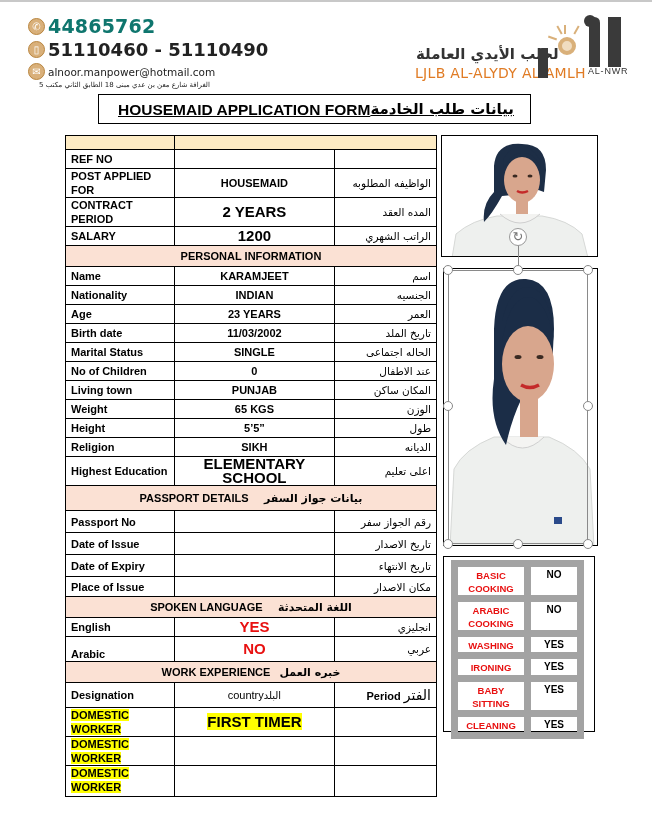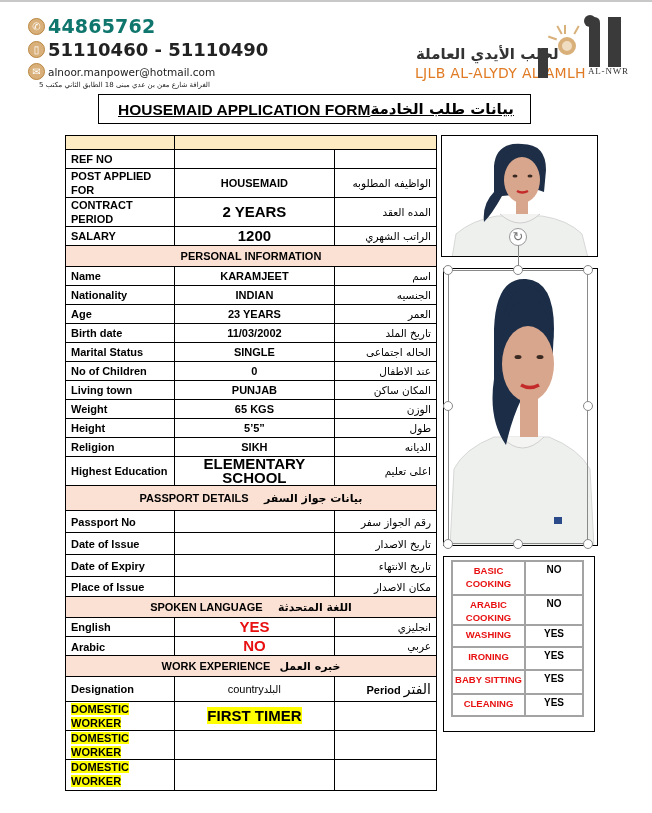--- a/index.html
+++ b/index.html
@@ -20,21 +20,21 @@
   
   .logo { position: absolute; left: 412px; top: 15px; width: 235px; height: 62px; }
   .logo-ar { position: absolute; left: 4px; top: 30px; font-size: 15px; font-weight: bold; color: #333; direction: rtl; font-family: "DejaVu Sans", sans-serif; }
   .logo-en { position: absolute; left: 3px; top: 50px; font-size: 14px; color: #e07b24; letter-spacing: 0.3px; font-family: "DejaVu Sans", sans-serif; }
   .logo-bar1 { position: absolute; left: 126px; top: 33px; width: 10px; height: 30px; background: #3a3a3a; border-radius: 4px 0 0 0; }
   .logo-bulb { position: absolute; left: 146px; top: 22px; width: 18px; height: 18px; border-radius: 50%; border: 4px solid #d9b07a; background: #f0dcc0; }
   .logo-ray { position: absolute; height: 2px; width: 9px; background: #d9b07a; }
   .logo-bar2 { position: absolute; left: 177px; top: 2px; width: 11px; height: 50px; background: #3a3a3a; border-radius: 6px 6px 0 0; }
   .logo-bar3 { position: absolute; left: 196px; top: 2px; width: 13px; height: 50px; background: #3a3a3a; }
   .logo-dot { position: absolute; left: 172px; top: 0px; width: 12px; height: 12px; background: #3a3a3a; border-radius: 50%; }
-  .logo-nwr { position: absolute; left: 176px; top: 51px; font-size: 9px; color: #333; letter-spacing: 0.8px; font-family: Liberation Serif, serif; }
+  .logo-nwr { position: absolute; left: 176px; top: 51px; font-size: 9px; color: #333; letter-spacing: 0.8px; font-family: Liberation Sans, sans-serif; }
 
   
   .title-box { position: absolute; left: 98px; top: 94px; width: 433px; height: 30px; border: 1.3px solid #000; display: flex; align-items: center; }
   .title-en { position: absolute; left: 19px; top: 6px; font-size: 15.5px; font-weight: bold; text-decoration: underline; }
   .title-ar { position: absolute; right: 16px; top: 5px; font-size: 15px; font-weight: bold; text-decoration: underline; direction: rtl; font-family: "DejaVu Sans", sans-serif; }
 
   
   table.main { position: absolute; left: 65px; top: 135px; width: 372px; border-collapse: collapse; font-size: 11px; }
   table.main td { border: 1px solid #000; padding: 0 5px; height: 19px; line-height: 14px; vertical-align: middle; }
   td.c1 { width: 116px; text-align: left; }
@@ -54,21 +54,21 @@
   .photo2 { position: absolute; left: 443px; top: 268px; width: 155px; height: 278px; border: 1.3px solid #000; overflow: hidden; background: #fff; }
   .sel-frame { position: absolute; left: 448px; top: 270px; width: 140px; height: 274px; border: 1px solid #8a8a8a; }
   .handle { position: absolute; width: 10px; height: 10px; border-radius: 50%; border: 1.2px solid #888; background: #fff; }
   .rot-line { position: absolute; left: 518px; top: 244px; width: 1px; height: 26px; background: #888; }
   .rot-icon { position: absolute; left: 509px; top: 228px; width: 18px; height: 18px; border-radius: 50%; background: #fff; border: 1px solid #999;
               font-size: 13px; line-height: 16px; text-align: center; color: #777; }
 
   
   .skills-box { position: absolute; left: 443px; top: 556px; width: 152px; height: 176px; border: 1.3px solid #000; }
   table.skills { position: absolute; left: 451px; top: 560px; width: 133px; border-collapse: collapse; font-size: 9.5px; }
-  table.skills td { border: 2px solid #a3a3a3; vertical-align: top; padding-top: 2px; }
+  table.skills td { border: 7px solid #a3a3a3; vertical-align: top; padding-top: 2px; }
   table.skills td.sk { width: 73px; text-align: center; color: #e81010; font-weight: bold; line-height: 13px; }
   table.skills td.sv { text-align: center; font-weight: bold; font-size: 10px; }
 </style>
 </head>
 <body>
 
 <div class="topline"></div>
 
 <div class="contact">
   <div class="contact-row">
@@ -226,21 +226,21 @@
       &nbsp;&nbsp;&nbsp;
       <span class="sec-ar">اللغة المتحدثة</span>
     </td>
   </tr>
   <tr>
     <td class="c1 b">English</td>
     <td class="c2 red small">YES</td>
     <td class="c3">انجليزي</td>
   </tr>
   <tr>
-    <td class="c1 b" style="height:18px; vertical-align:top; padding-top:3px;">Arabic</td>
+    <td class="c1 b" style="height:18px; vertical-align:top; padding-top:10px;">Arabic</td>
     <td class="c2 red small bottom">NO</td>
     <td class="c3">عربي</td>
   </tr>
 
   <tr class="section">
     <td colspan="3">
       <span>WORK EXPERIENCE</span>
       &nbsp;
       <span class="sec-ar">خبره العمل</span>
     </td>

